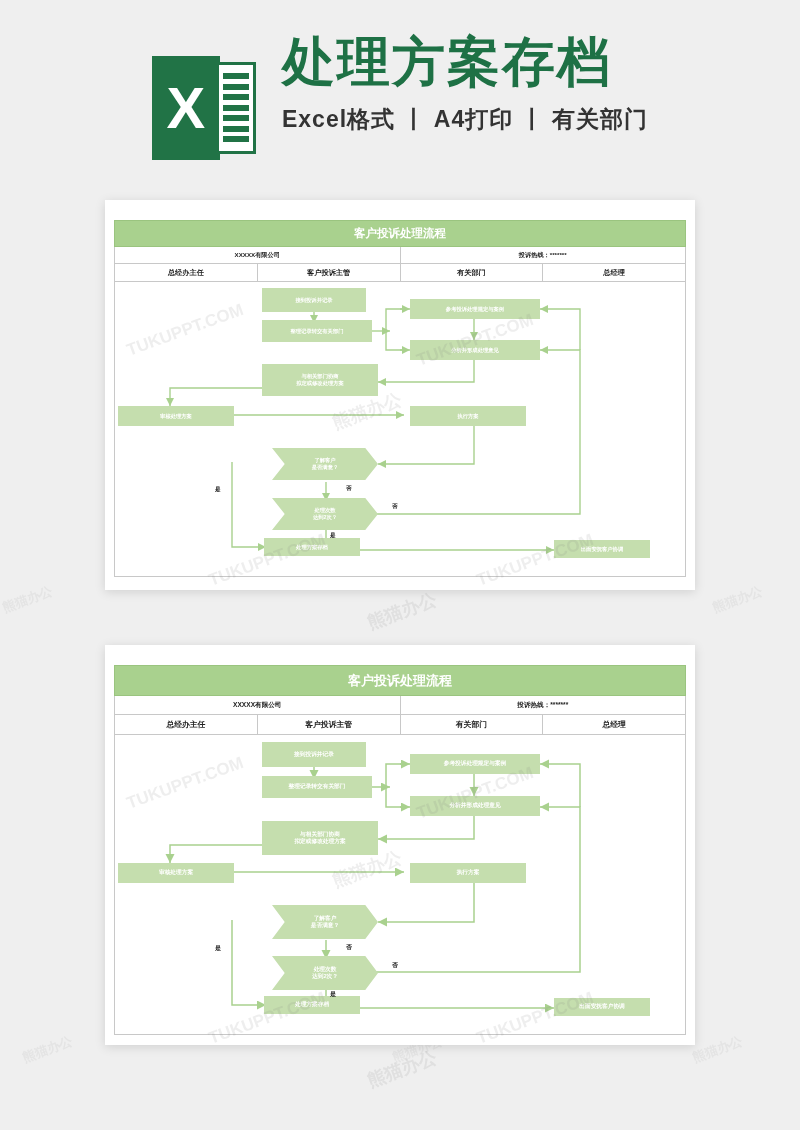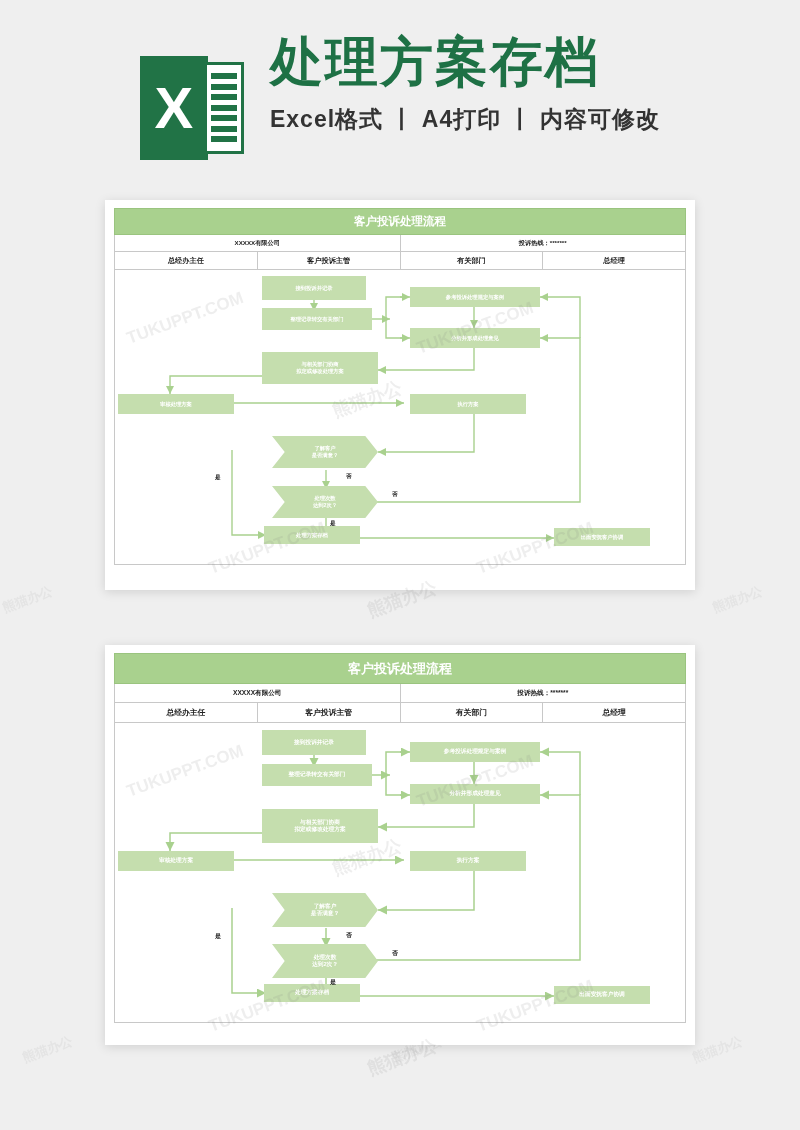--- a/index.html
+++ b/index.html
@@ -49,21 +49,21 @@
 
   
   .card {
     position: absolute; left: 105px; width: 590px;
     background: #fff;
     box-shadow: 0 2px 10px rgba(0,0,0,0.13);
   }
   #card1 { top: 200px; height: 390px; }
   #card2 { top: 645px; height: 400px; }
 
-  .sheet-wrap { position: relative; padding: 8px 9px; height: 100%; }
+  .sheet-wrap { position: relative; padding: 20px 9px; height: 100%; }
 
   .tbl { width: 100%; border-collapse: collapse; table-layout: fixed; }
   .tbl td { border: 1px solid #c8c8c8; text-align: center; color: #222; font-weight: bold; }
   .title-row td {
     background: #A9D18E; border-color: #9ac47f;
     color: #fff; font-weight: bold;
   }
   .meta-row td, .role-row td { background: #fff; }
 
   
@@ -148,21 +148,21 @@
             <i></i>
             <i></i>
             <i></i>
             <i></i>
             <i></i>
             <i></i>
         </div>
       </div>
       <div class="banner-text">
         <div class="banner-title">处理方案存档</div>
-        <div class="banner-sub">Excel格式 丨 A4打印 丨 内容可修改</div>
+        <div class="banner-sub">Excel格式 丨 A4打印 丨 有关部门</div>
       </div>
     </div>
   </div>
 
   <div class="card" id="card1">
     <div class="sheet-wrap">
       <table class="tbl">
         <tbody>
             <tr class="title-row">
           <td colspan="4">客户投诉处理流程</td>

